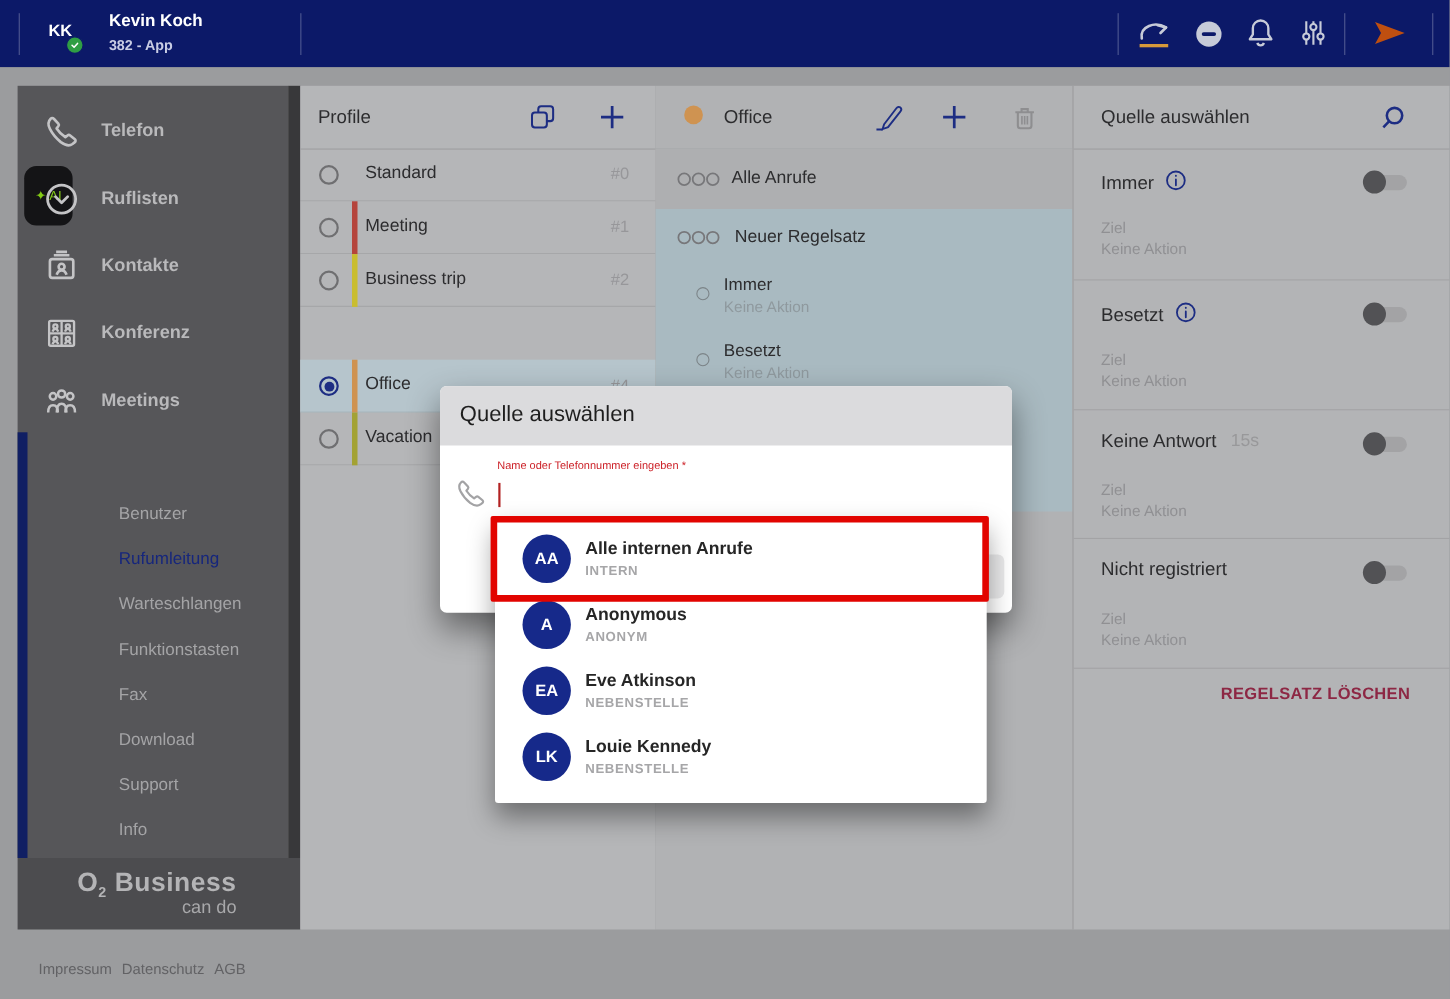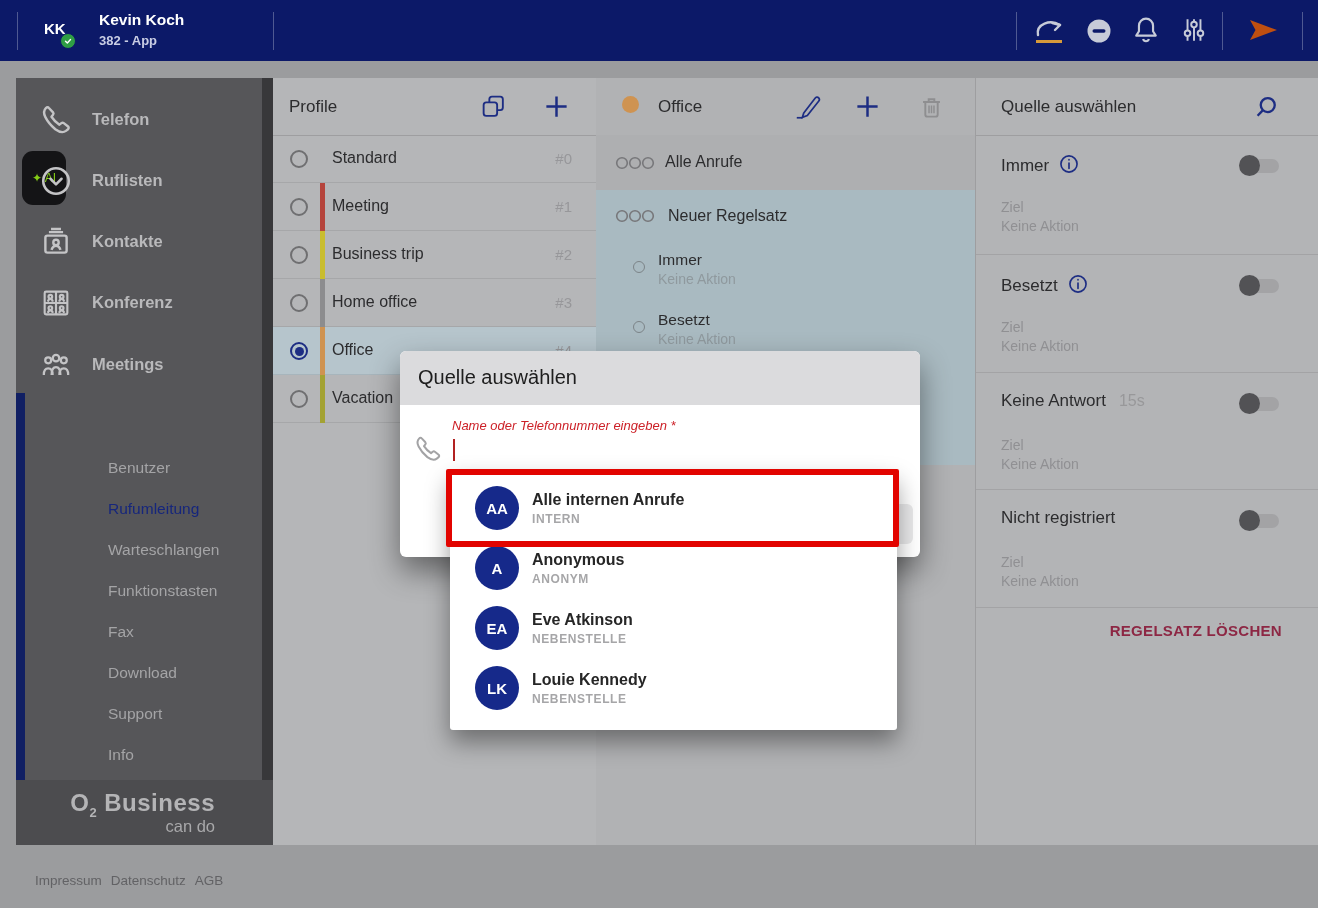--- a/index.html
+++ b/index.html
@@ -80,21 +80,21 @@
 
   
   .footer { position:absolute; left:35px; top:873px; display:flex; gap:9px; }
   .footer span { font-size:13.5px; color:#626265; cursor:pointer; }
 
   
   .modal { position:absolute; left:400px; top:351px; width:520px; height:206px; background:#fff;
            border-radius:6px; box-shadow:0 14px 30px rgba(0,0,0,.45); z-index:40; overflow:hidden; }
   .modal-hdr { position:absolute; left:0; top:0; width:100%; height:54px; background:#dbdbdd; }
   .modal-title { position:absolute; left:18px; top:15px; font-size:20px; color:#1e1e1e; }
-  .modal-label { position:absolute; left:52px; top:67px; font-size:13px; color:#cc2128; white-space:nowrap;font-style:italic; }
+  .modal-label { position:absolute; left:52px; top:67px; font-size:10px; color:#cc2128; white-space:nowrap; }
   .modal-caret { position:absolute; left:53px; top:88px; width:2px; height:22px; background:#b22222; }
   .ghost-btn { position:absolute; right:7px; bottom:13px; width:80px; height:40px; background:#e9e9ea;
                border-radius:6px; border:none; cursor:pointer; }
 
   
   .dropdown { position:absolute; left:450px; top:470px; width:447px; height:260px; background:#fff;
               border-radius:3px; box-shadow:0 12px 24px rgba(0,0,0,.4); z-index:50; padding-top:8px; }
   .sug { height:60px; display:flex; align-items:center; padding-left:25px; cursor:pointer; }
   .sug-avatar { width:44px; height:44px; border-radius:50%; background:#16298a; color:#fff;
                 display:flex; align-items:center; justify-content:center; font-size:15px; font-weight:bold;
@@ -286,26 +286,20 @@
       <div class="p-bar" style="background: rgb(181, 68, 60);"></div>
       <div class="p-name">Meeting</div>
       <div class="p-num">#1</div>
     </div>
     <div class="p-row" style="top:153px">
       <div class="radio"></div>
       <div class="p-bar" style="background: rgb(201, 189, 47);"></div>
       <div class="p-name">Business trip</div>
       <div class="p-num">#2</div>
     </div>
-    <div class="p-row" style="top:201px">
-      <div class="radio"></div>
-      <div class="p-bar" style="background: rgb(140, 140, 142);"></div>
-      <div class="p-name">Home office</div>
-      <div class="p-num">#3</div>
-    </div>
     <div class="p-row sel" style="top:249px">
       <div class="radio sel"></div>
       <div class="p-bar" style="background: rgb(207, 147, 81);"></div>
       <div class="p-name">Office</div>
       <div class="p-num">#4</div>
     </div>
     <div class="p-row" style="top:297px">
       <div class="radio"></div>
       <div class="p-bar" style="background: rgb(163, 162, 51);"></div>
       <div class="p-name">Vacation</div>

